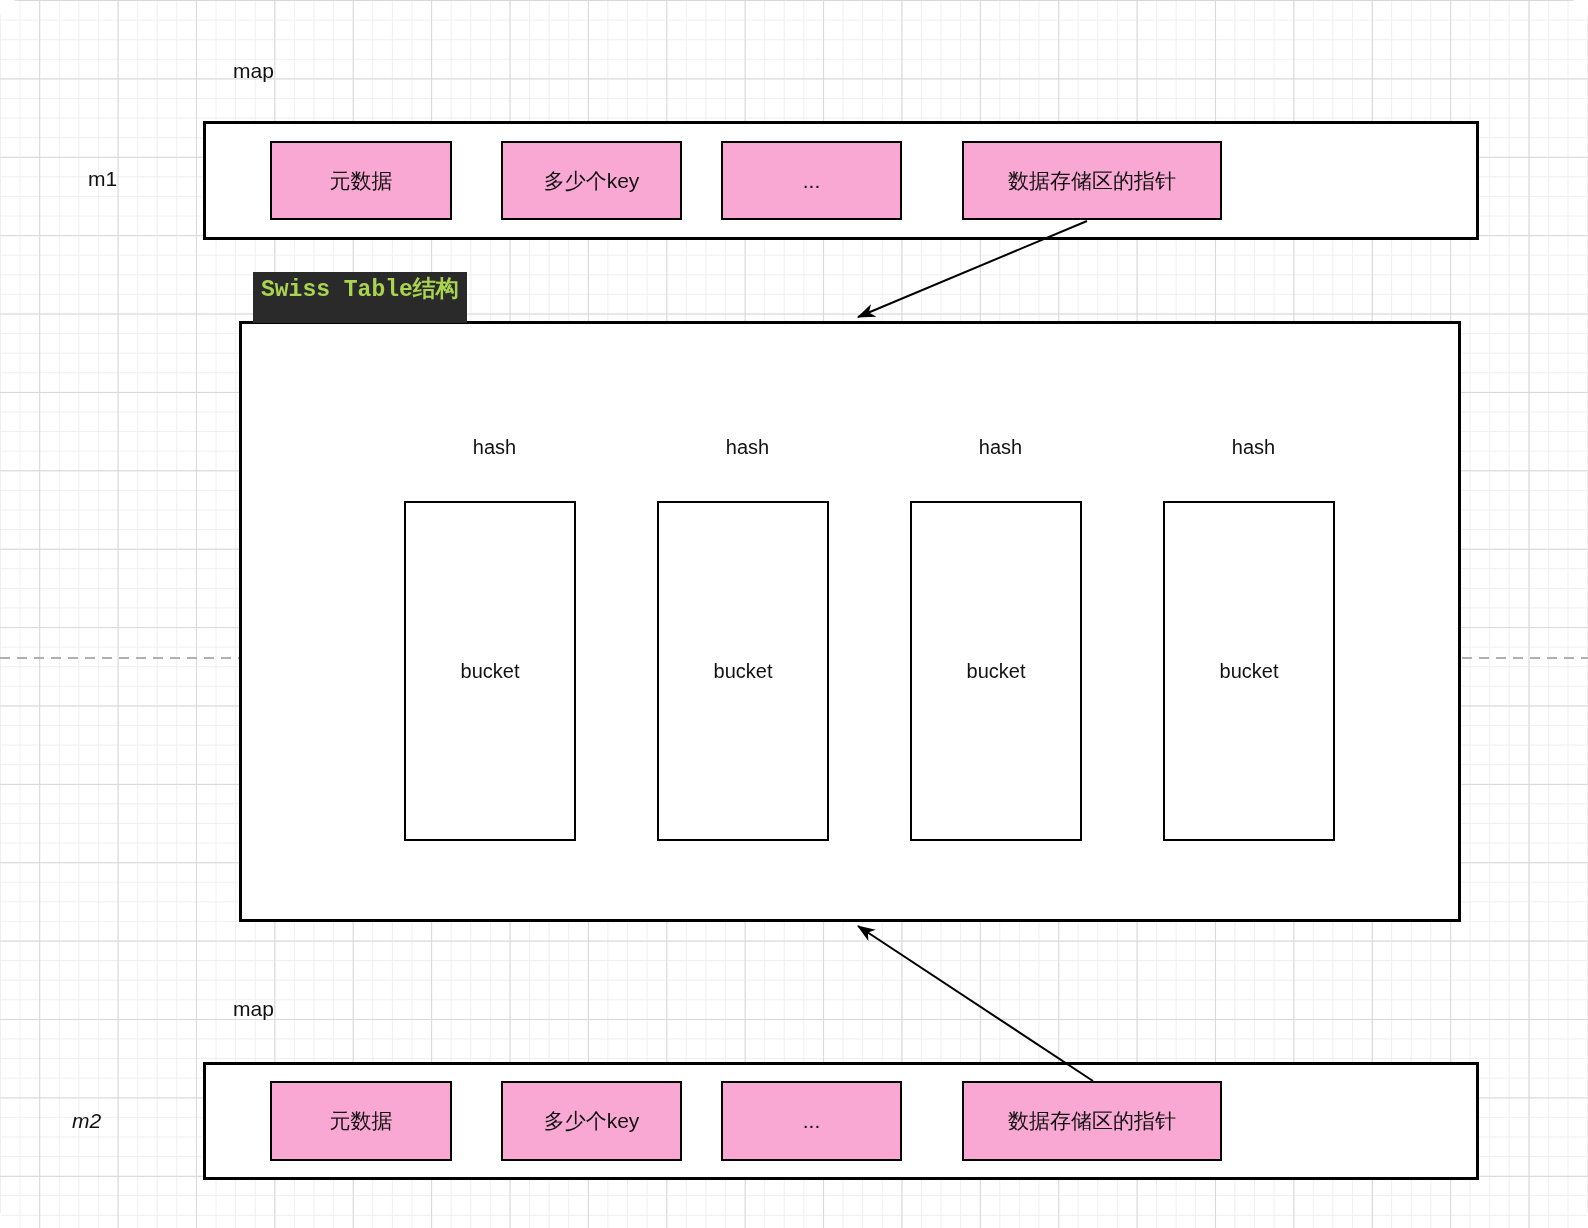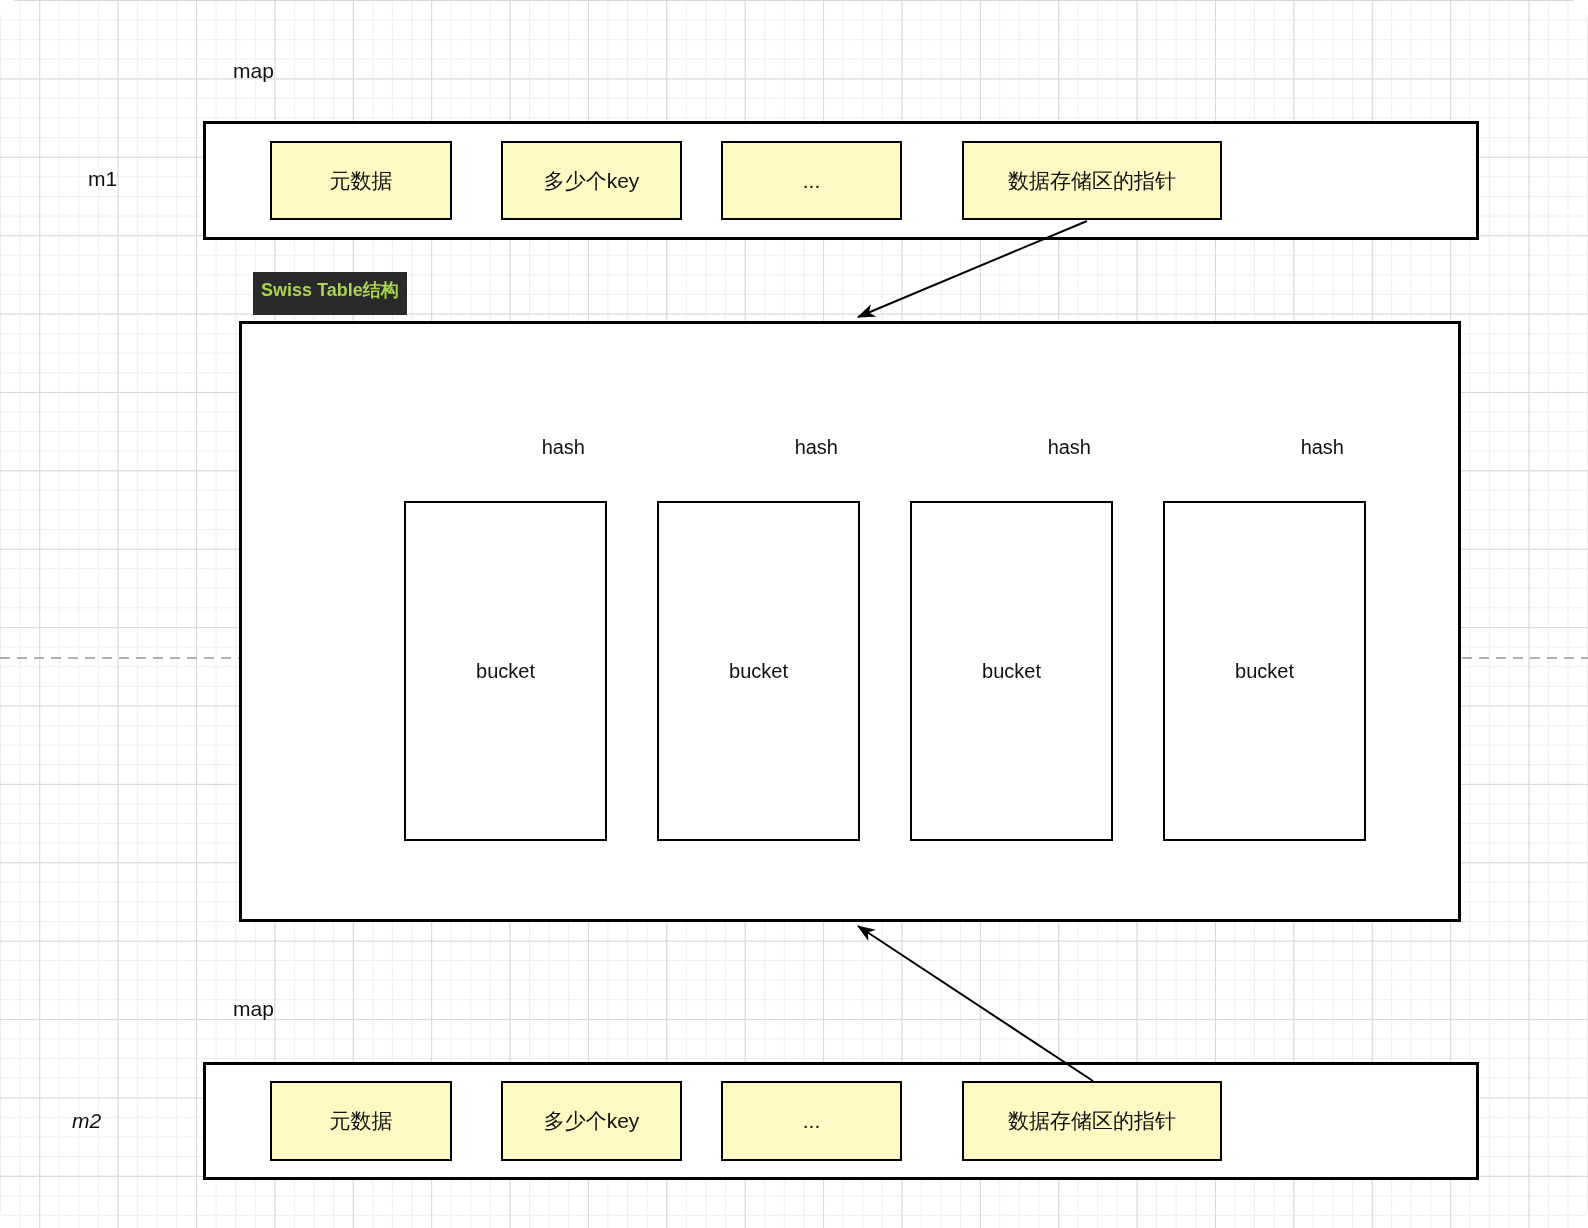--- a/index.html
+++ b/index.html
@@ -22,54 +22,54 @@
   .abs{position:absolute;}
   .plain-label{font-size:21px;line-height:24px;white-space:nowrap;}
   .outer-box{
     position:absolute;
     background:#ffffff;
     border:3px solid #000;
     box-sizing:border-box;
   }
   .cell{
     position:absolute;
-    background:#fef9c3;
+    background:#f9a8d4;
     border:2.5px solid #000;
     box-sizing:border-box;
     display:flex;align-items:center;justify-content:center;
     font-size:21px;
     white-space:nowrap;
   }
   .swiss-box{
     position:absolute;
     left:239px;top:321px;width:1222px;height:601px;
     background:#ffffff;
     border:3px solid #000;
     box-sizing:border-box;
     z-index:2;
   }
   .swiss-title{
     position:absolute;
     left:253px;top:272px;
-    padding:5px 8px 12px 8px;
-    font-family:Liberation Sans, sans-serif;
+    padding:5px 8px 20px 8px;
+    font-family:Liberation Mono, monospace;
     font-weight:bold;
-    font-size:18px;line-height:26px;
+    font-size:23px;line-height:26px;
     white-space:nowrap;
     z-index:3;
   }
   .hash-label{
     position:absolute;
     top:112px;width:181px;
-    text-align:right;
+    text-align:center;
     font-size:20px;
   }
   .bucket{
     position:absolute;
-    top:177px;width:203px;height:340px;
+    top:177px;width:172px;height:340px;
     background:#ffffff;
     border:2.5px solid #000;
     box-sizing:border-box;
     display:flex;align-items:center;justify-content:center;
     font-size:20px;
   }
   .dashed-divider{
     position:absolute;
     left:0;top:657px;width:1588px;height:2px;
     background-image:repeating-linear-gradient(90deg,#b0b0b0 0px,#b0b0b0 10px,transparent 10px,transparent 17px);

